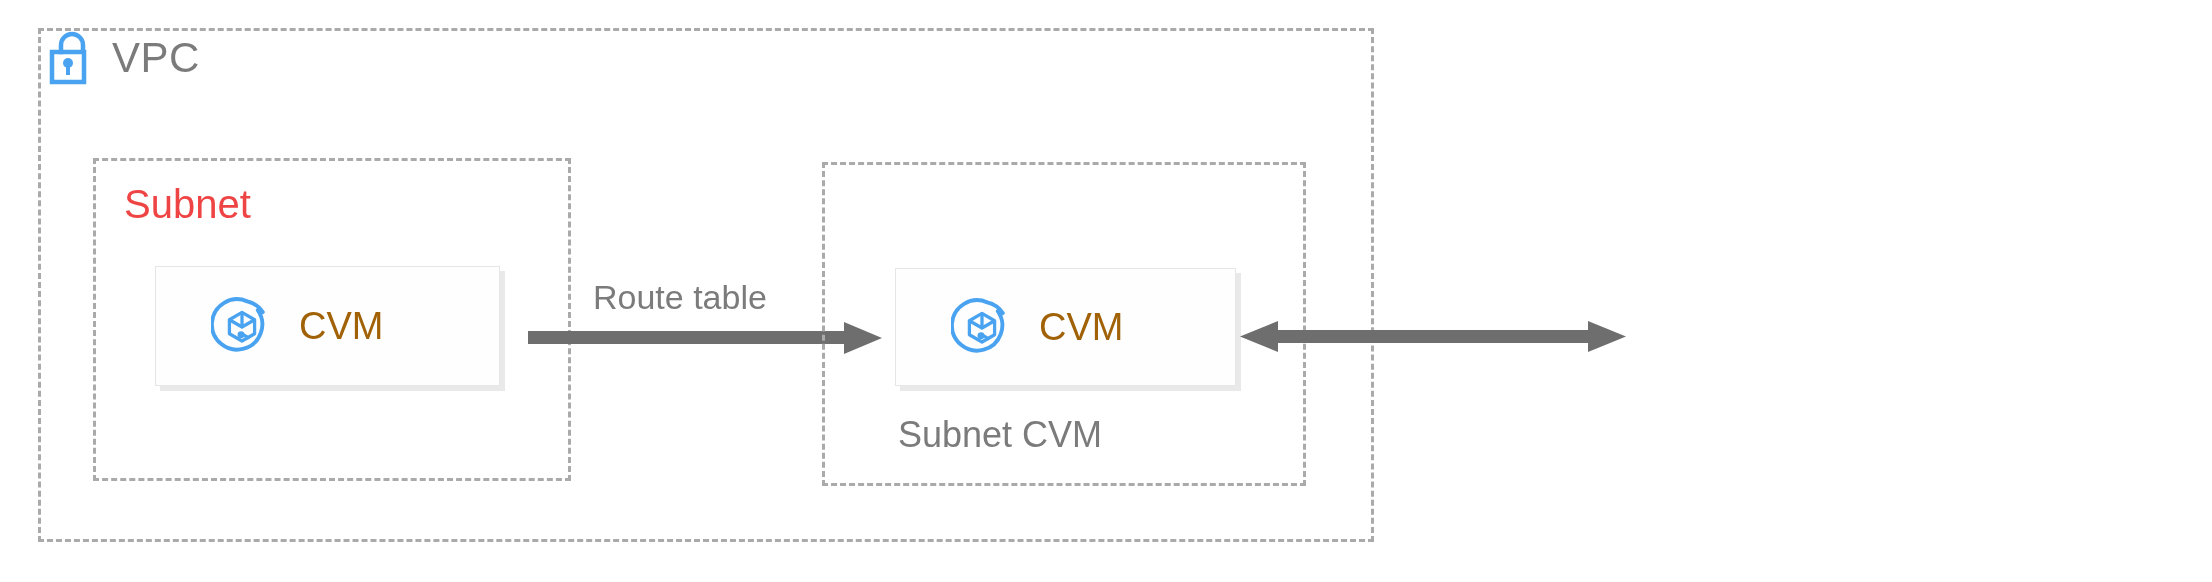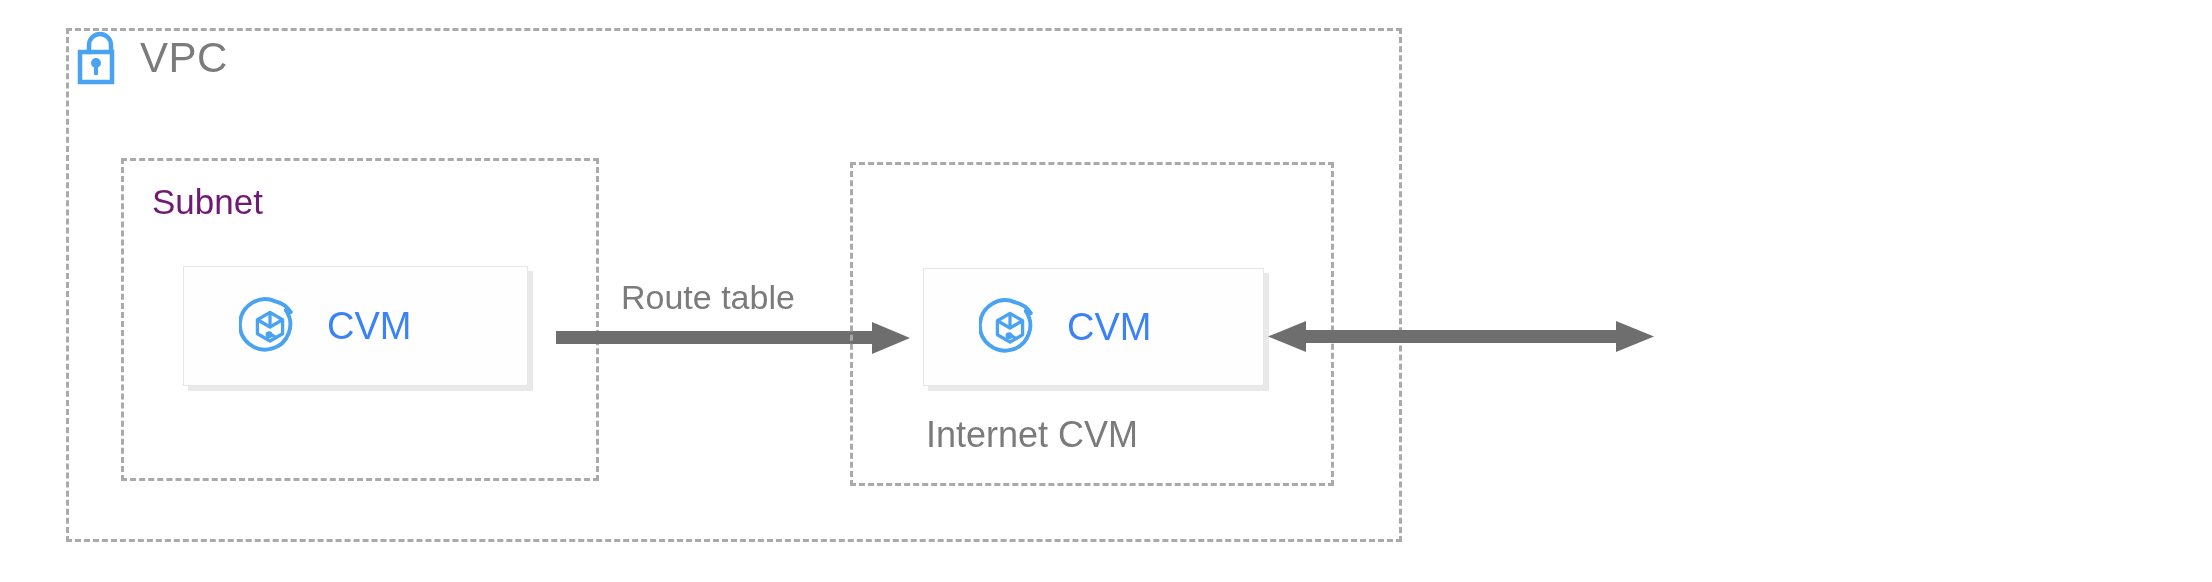--- a/index.html
+++ b/index.html
@@ -9,21 +9,20 @@
   }
   body {
     font-family: "Liberation Sans", sans-serif;
   }
   #canvas {
     position: relative;
     width: 1792px;
     height: 582px;
     background: #ffffff;
     overflow: hidden;
-    margin-left: 28px;
   }
 
   
   .dashed-box {
     position: absolute;
     border: 3px dashed #aaaaaa;
     box-sizing: border-box;
     background: transparent;
   }
   #vpc-box   { left: 38px;  top: 28px;  width: 1336px; height: 514px; }
@@ -43,22 +42,22 @@
     font-size: 42px;
     color: #7b7b7b;
     line-height: 1;
     letter-spacing: 0.5px;
     white-space: nowrap;
   }
 
   
   .subnet-title {
     position: absolute;
-    font-size: 35px;
-    color: #701a75;
+    font-size: 40px;
+    color: #ef4444;
     line-height: 1;
     white-space: nowrap;
   }
   #subnet-title    { left: 124px; top: 184px; }
   #gw-subnet-title { left: 857px; top: 186px; }
 
   #gw-cvm-caption {
     position: absolute;
     left: 898px; top: 417px;
     font-size: 36px;
@@ -87,21 +86,21 @@
 
   .cvm-inner {
     display: flex;
     align-items: center;
     gap: 26px;
     margin-left: 55px;
   }
   .cvm-icon { width: 62px; height: 62px; display: block; flex: none; }
   .cvm-label {
     font-size: 38px;
-    color: #3b82f6;
+    color: #a16207;
     line-height: 1;
     white-space: nowrap;
   }
 
   .internet-inner {
     display: flex;
     align-items: center;
     gap: 48px;
   }
   #globe-icon { width: 110px; height: 110px; display: block; flex: none; }
@@ -181,21 +180,21 @@
           <path d="M19 25.5 L32 33 L45 25.5" fill="none" stroke="#4aa3f0" stroke-width="3.4" stroke-linejoin="round"></path>
           <path d="M32 18 L32 33" fill="none" stroke="#4aa3f0" stroke-width="3.4"></path>
           <path d="M32 40 L38.5 44" fill="none" stroke="#4aa3f0" stroke-width="3.2" stroke-linecap="round"></path>
           <circle cx="31" cy="41" r="3.6" fill="#4aa3f0"></circle>
         </svg>
       </span>
       <span class="cvm-label">CVM</span>
     </div>
   </div>
 
-  <div id="gw-cvm-caption">Internet CVM</div>
+  <div id="gw-cvm-caption">Subnet CVM</div>
 
   <svg class="arrow-svg" id="internet-arrow" width="390" height="44" viewBox="0 0 390 44" xmlns="http://www.w3.org/2000/svg">
     <rect x="36" y="15" width="318" height="13" fill="#6e6e6e"></rect>
     <path d="M40 6 L2 21.5 L40 37 Z" fill="#6e6e6e"></path>
     <path d="M350 6 L388 21.5 L350 37 Z" fill="#6e6e6e"></path>
   </svg>
 
 
 </div>
 

